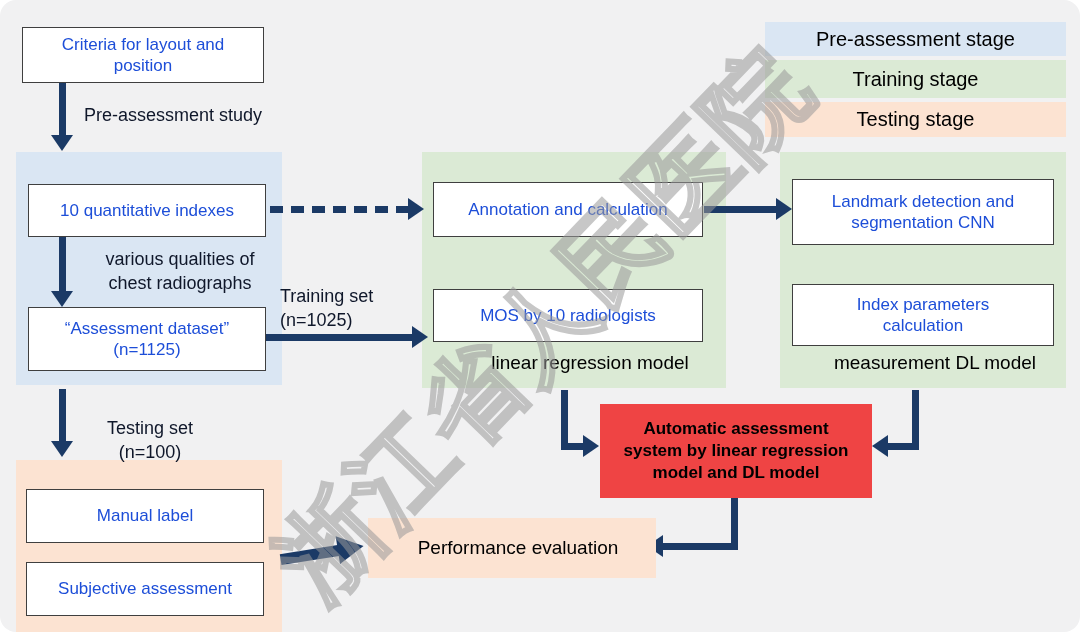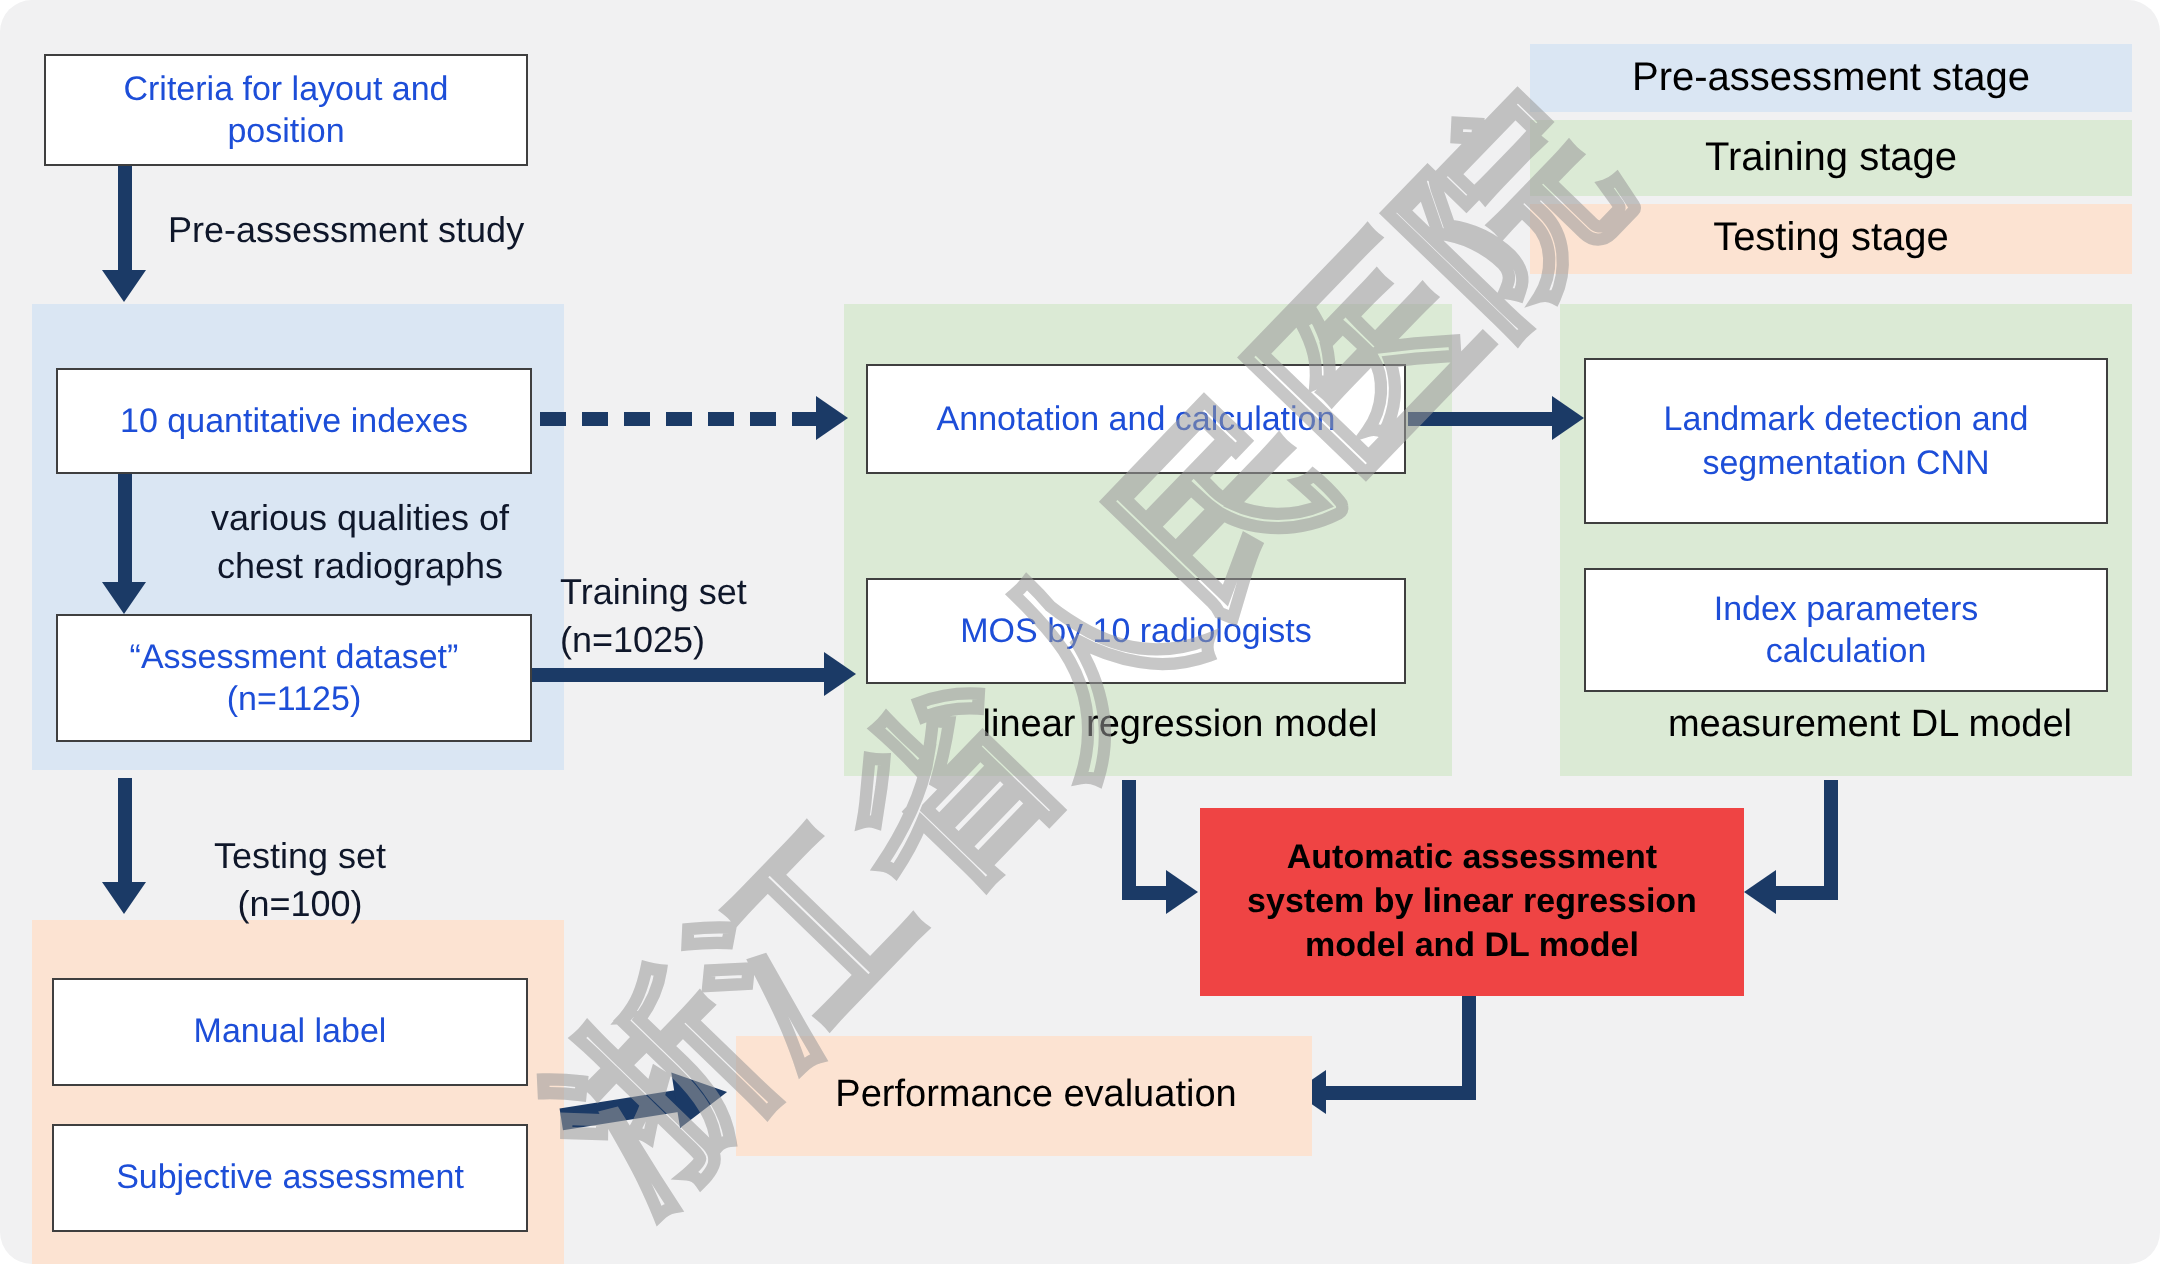--- a/index.html
+++ b/index.html
@@ -65,21 +65,21 @@
   <div class="box" style="left:28px;top:184px;width:238px;height:53px;">10 quantitative indexes</div>
   <div class="box" style="left:28px;top:307px;width:238px;height:64px;">“Assessment dataset”
 (n=1125)</div>
   <div class="box" style="left:26px;top:489px;width:238px;height:54px;">Manual label</div>
   <div class="box" style="left:26px;top:562px;width:238px;height:54px;">Subjective assessment</div>
 
   <div class="box" style="left:433px;top:182px;width:270px;height:55px;">Annotation and calculation</div>
   <div class="box" style="left:433px;top:289px;width:270px;height:53px;">MOS by 10 radiologists</div>
   <div class="caption" style="left:422px;top:352px;width:304px;padding-left:16px;">linear regression model</div>
 
-  <div class="box" style="left:792px;top:179px;width:262px;height:83px;">Landmark detection and
+  <div class="box" style="left:792px;top:179px;width:262px;height:66px;">Landmark detection and
 segmentation CNN</div>
   <div class="box" style="left:792px;top:284px;width:262px;height:62px;">Index parameters
 calculation</div>
   <div class="caption" style="left:780px;top:352px;width:286px;padding-left:12px;">measurement DL model</div>
 
   <div class="fillbox" style="left:600px;top:404px;width:272px;height:94px;background:#ef4444;font-size:17px;font-weight:bold;">Automatic assessment
 system by linear regression
 model and DL model</div>
 
   <div class="fillbox" style="left:368px;top:518px;width:288px;height:60px;background:#fce3d2;font-size:19px;padding-left:12px;">Performance evaluation</div>

